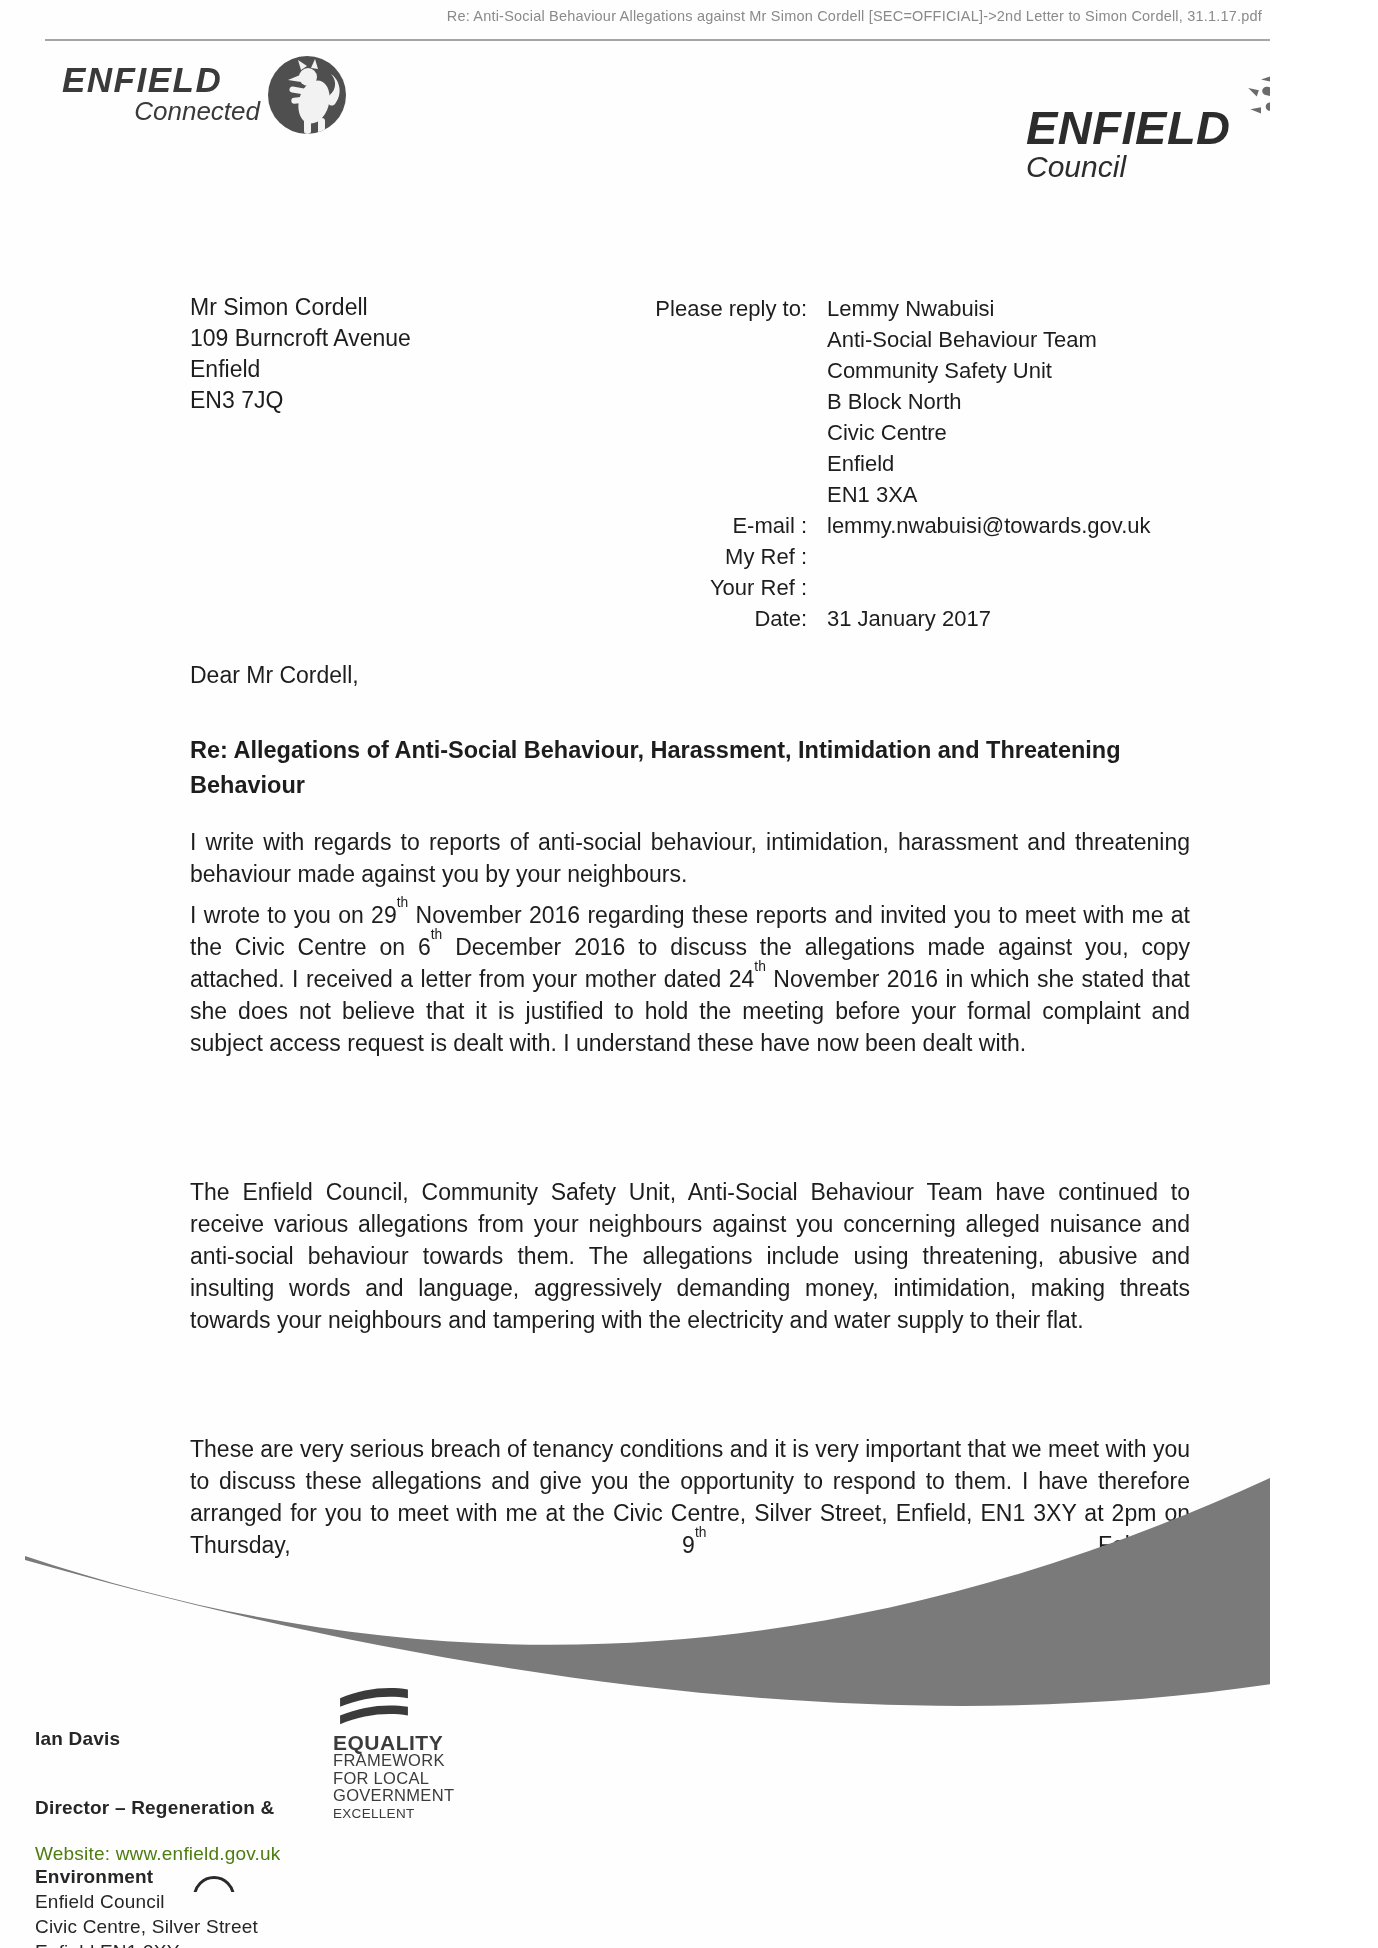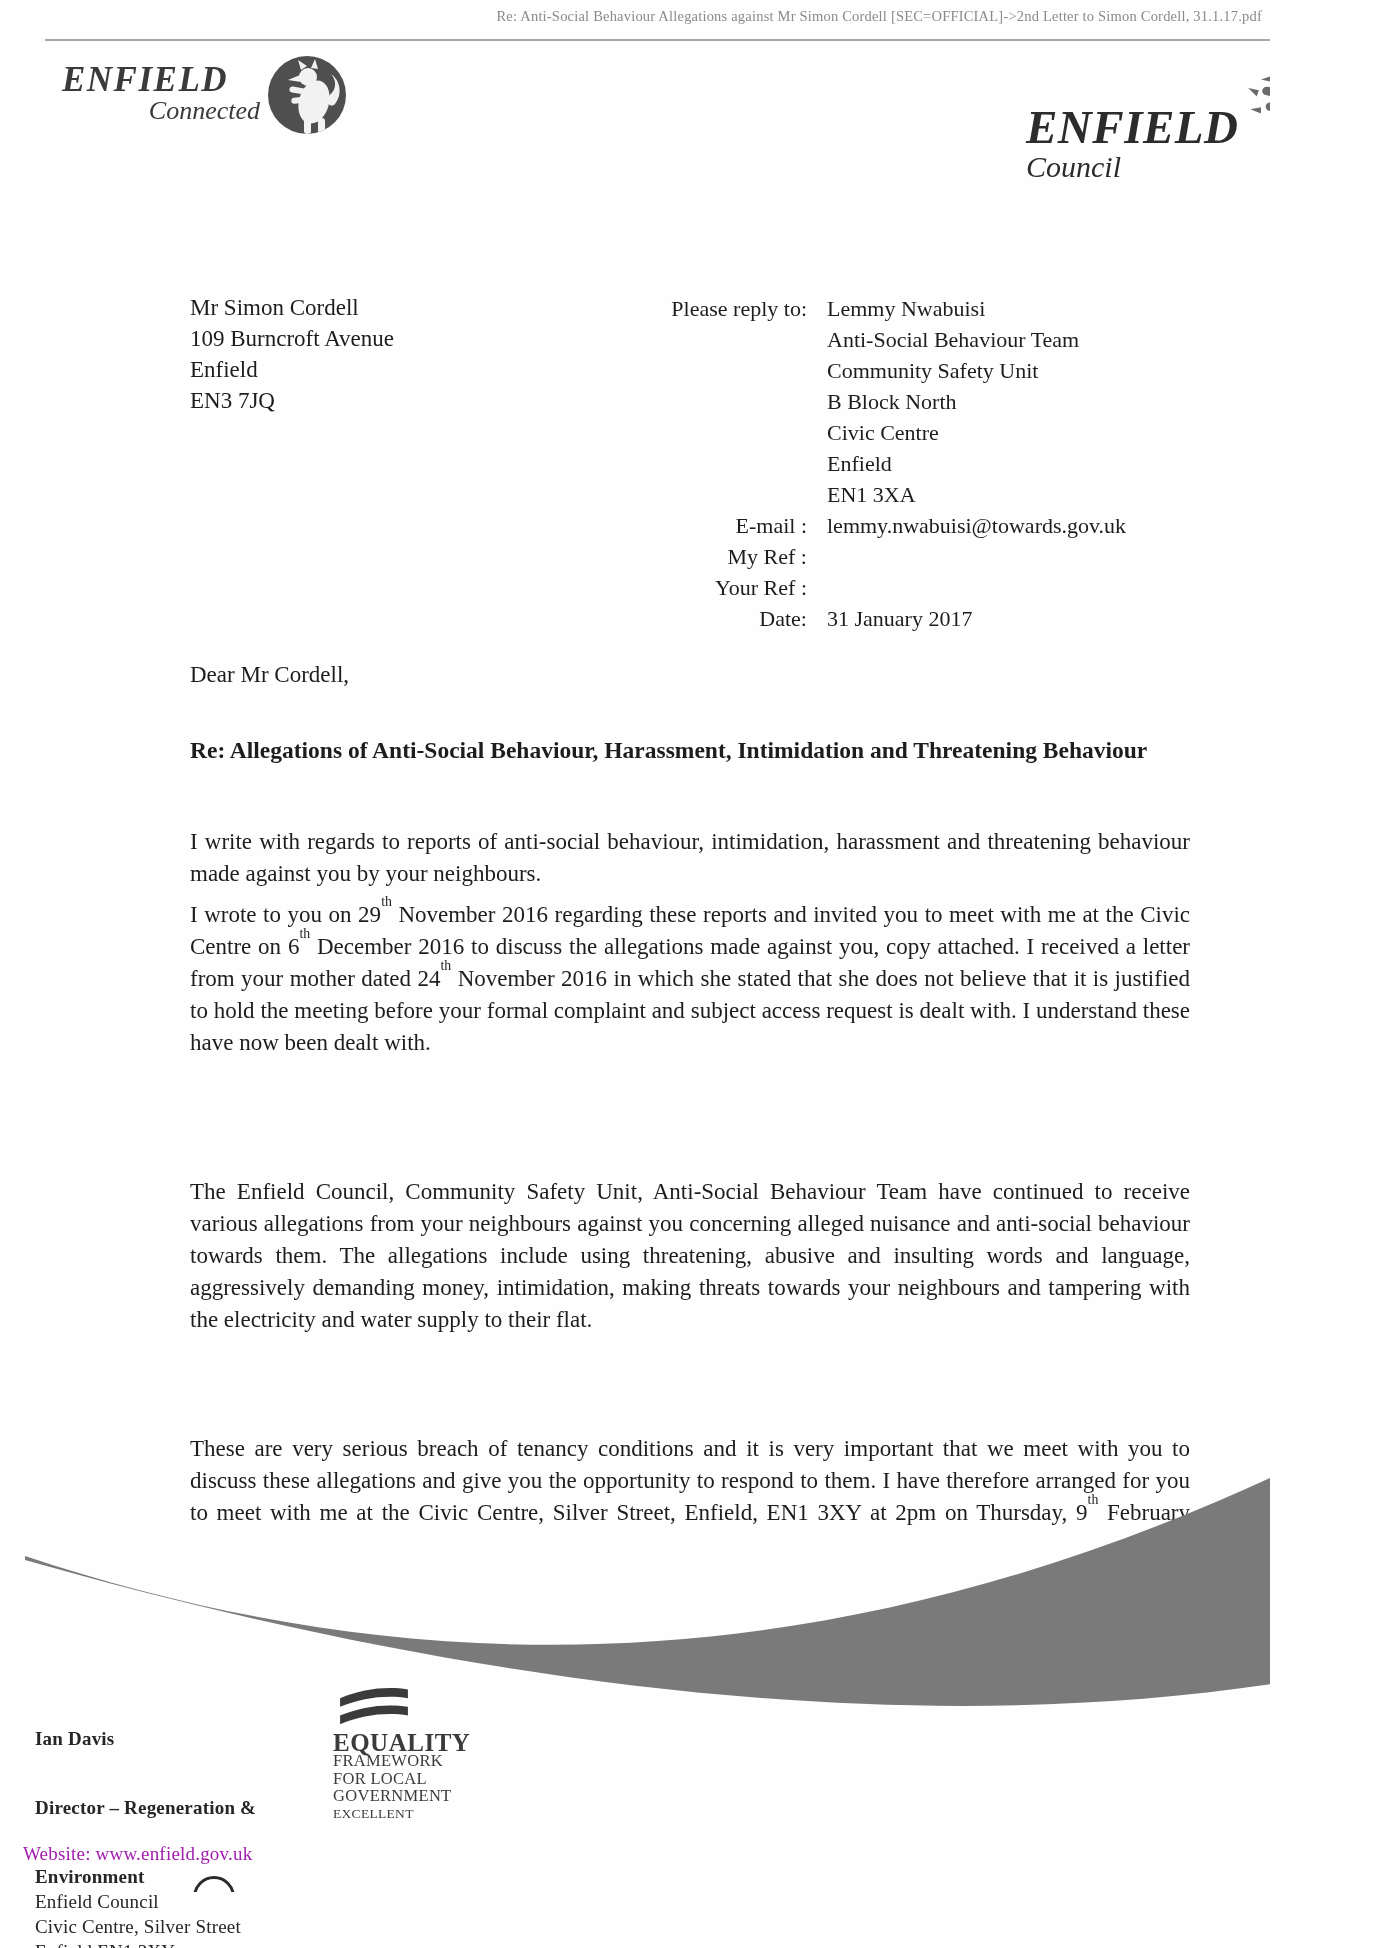--- a/index.html
+++ b/index.html
@@ -1,20 +1,20 @@
 <!DOCTYPE html>
 <html><head>
 <meta charset="utf-8">
 <style>
   * { margin:0; padding:0; box-sizing:border-box; }
   html,body { background:#ffffff; }
   .page {
     position:relative; width:1270px; height:1948px;
     background:#fefefe; overflow:hidden;
-    font-family:Liberation Serif, serif;
+    font-family:Liberation Sans, sans-serif;
     color:#1d1d1d;
   }
   
   .pdf-title {
     position:absolute; top:8px; left:0; right:8px;
     text-align:right; font-size:14.5px; color:#8a8a8a;
     letter-spacing:.2px; white-space:nowrap;
   }
   .header-rule {
     position:absolute; top:39px; left:45px; right:0;
@@ -53,24 +53,24 @@
   .p1 { top:826px; }
   .p2 { top:899px; }
   .p3 { top:1176px; }
   .p4 { top:1433px; text-align-last:justify; }
   sup { font-size:60%; line-height:0; position:relative; top:-.55em; }
   
   .swoosh { position:absolute; left:0; top:0; width:1378px; height:1948px; pointer-events:none; }
   
   .signatory { position:absolute; left:35px; top:1682px; font-size:19px; line-height:25px; color:#262626; letter-spacing:.2px; }
   .signatory .b { font-weight:bold;margin-top:44px; }
-  .website { position:absolute; left:23px; top:1843px; font-size:19px; color:#a21caf; letter-spacing:.2px; }
+  .website { position:absolute; left:35px; top:1843px; font-size:19px; color:#4d7c0f; letter-spacing:.2px; }
   .equality { position:absolute; left:333px; top:1686px; color:#3b3b3b; }
   .eq-bars { display:block; margin-bottom:8px; }
-  .eq-l1 { font-size:25px; font-weight:bold; letter-spacing:.5px; line-height:18px; }
+  .eq-l1 { font-size:21px; font-weight:bold; letter-spacing:.5px; line-height:18px; }
   .eq-l2, .eq-l3, .eq-l4 { font-size:16.5px; line-height:17.5px; letter-spacing:.3px; }
   .eq-l5 { font-size:13.5px; line-height:17px; letter-spacing:.3px; }
   
   .partial-mark { position:absolute; left:193px; top:1876px; width:46px; height:16px; overflow:hidden; }
   .partial-mark .circ { width:42px; height:42px; border:3px solid #2a2a2a; border-radius:50%; }
 </style>
 </head>
 <body>
 
 <div class="page">

